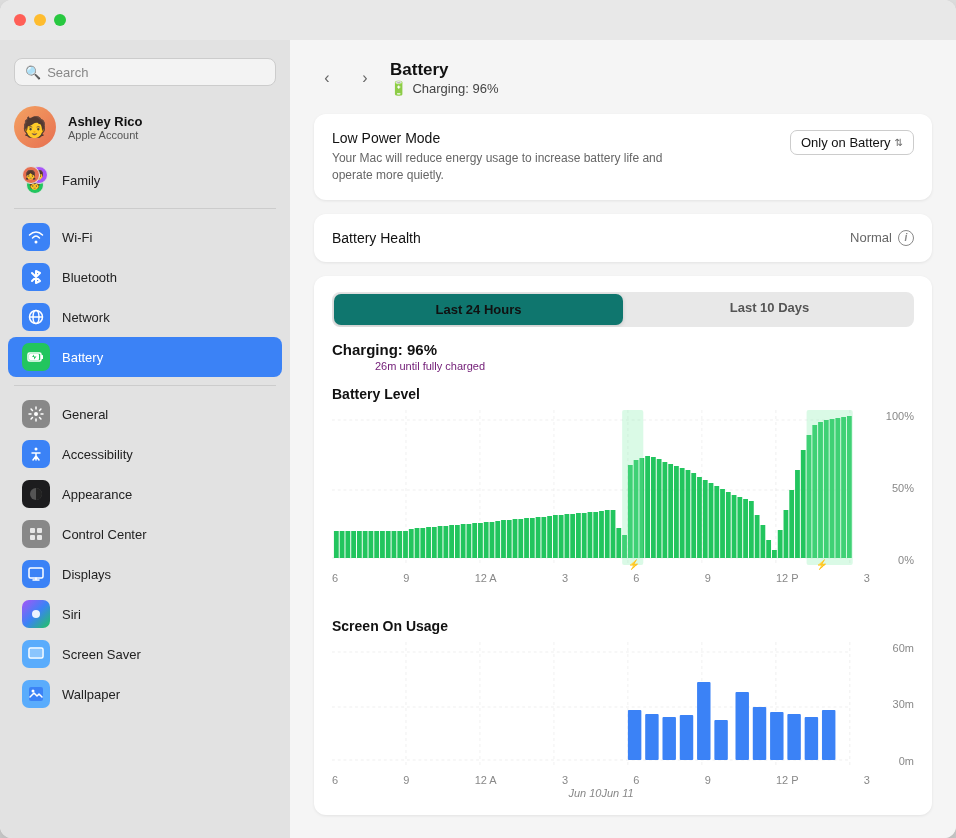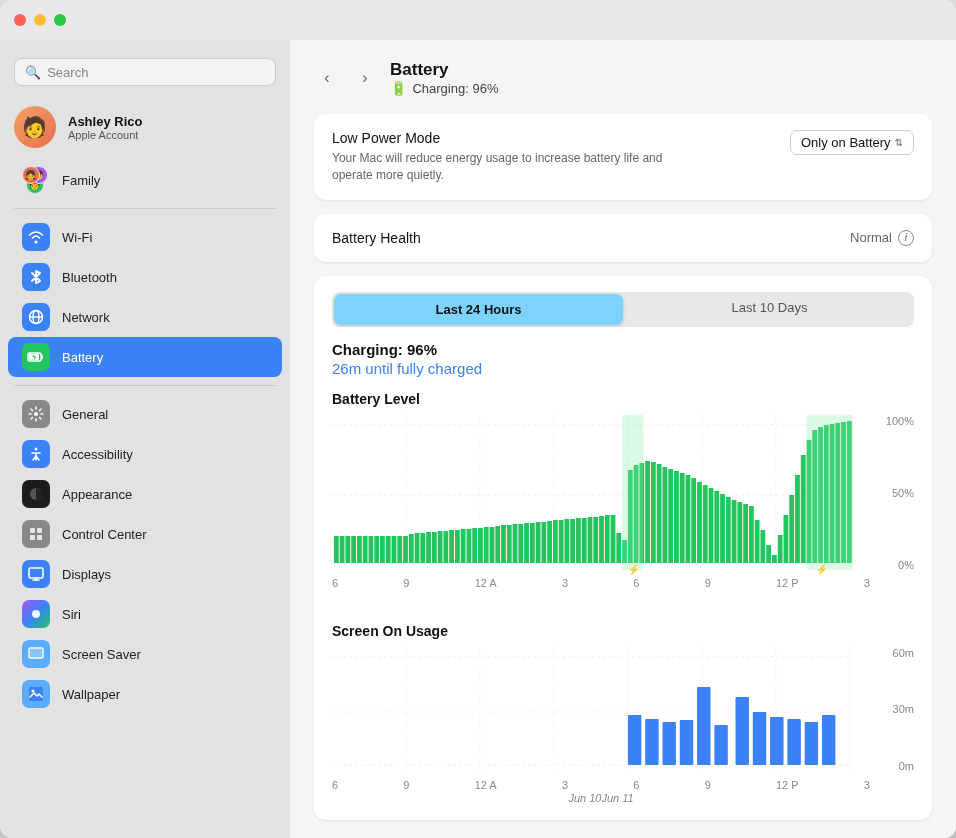--- a/index.html
+++ b/index.html
@@ -195,30 +195,30 @@
       display: flex; align-items: center; justify-content: center;
       font-size: 10px; color: #888; cursor: pointer; font-style: italic; font-weight: 700;
     }
 
     
     .chart-tabs {
       display: flex; border-radius: 8px; background: #e8e8e8;
       overflow: hidden; margin-bottom: 14px;
     }
     .chart-tab {
-      flex: 1; padding: 8px 0; text-align: center; font-size: 13px; font-weight: 400;
+      flex: 1; padding: 8px 0; text-align: center; font-size: 13px; font-weight: 700;
       cursor: pointer; color: #555;
     }
     .chart-tab.active {
-      background: #7dd3fc; color: #111; font-weight: 600;
+      background: #0f766e; color: #111; font-weight: 600;
       box-shadow: 0 1px 4px rgba(0,0,0,0.15); border-radius: 7px; margin: 2px;
     }
 
     .charge-status { font-size: 15px; font-weight: 600; color: #111; margin-bottom: 2px; }
-    .charge-time { font-size: 15px; color: #3b82f6; margin-bottom: 14px; }
+    .charge-time { font-size: 11px; color: #701a75; margin-bottom: 14px; margin-left: 43px; }
 
     
     .chart-area {
       position: relative;
       padding-bottom: 24px;
     }
     .chart-title { font-size: 14px; font-weight: 700; color: #111; margin-bottom: 8px; }
     svg.chart { width: 100%; }
 
     

